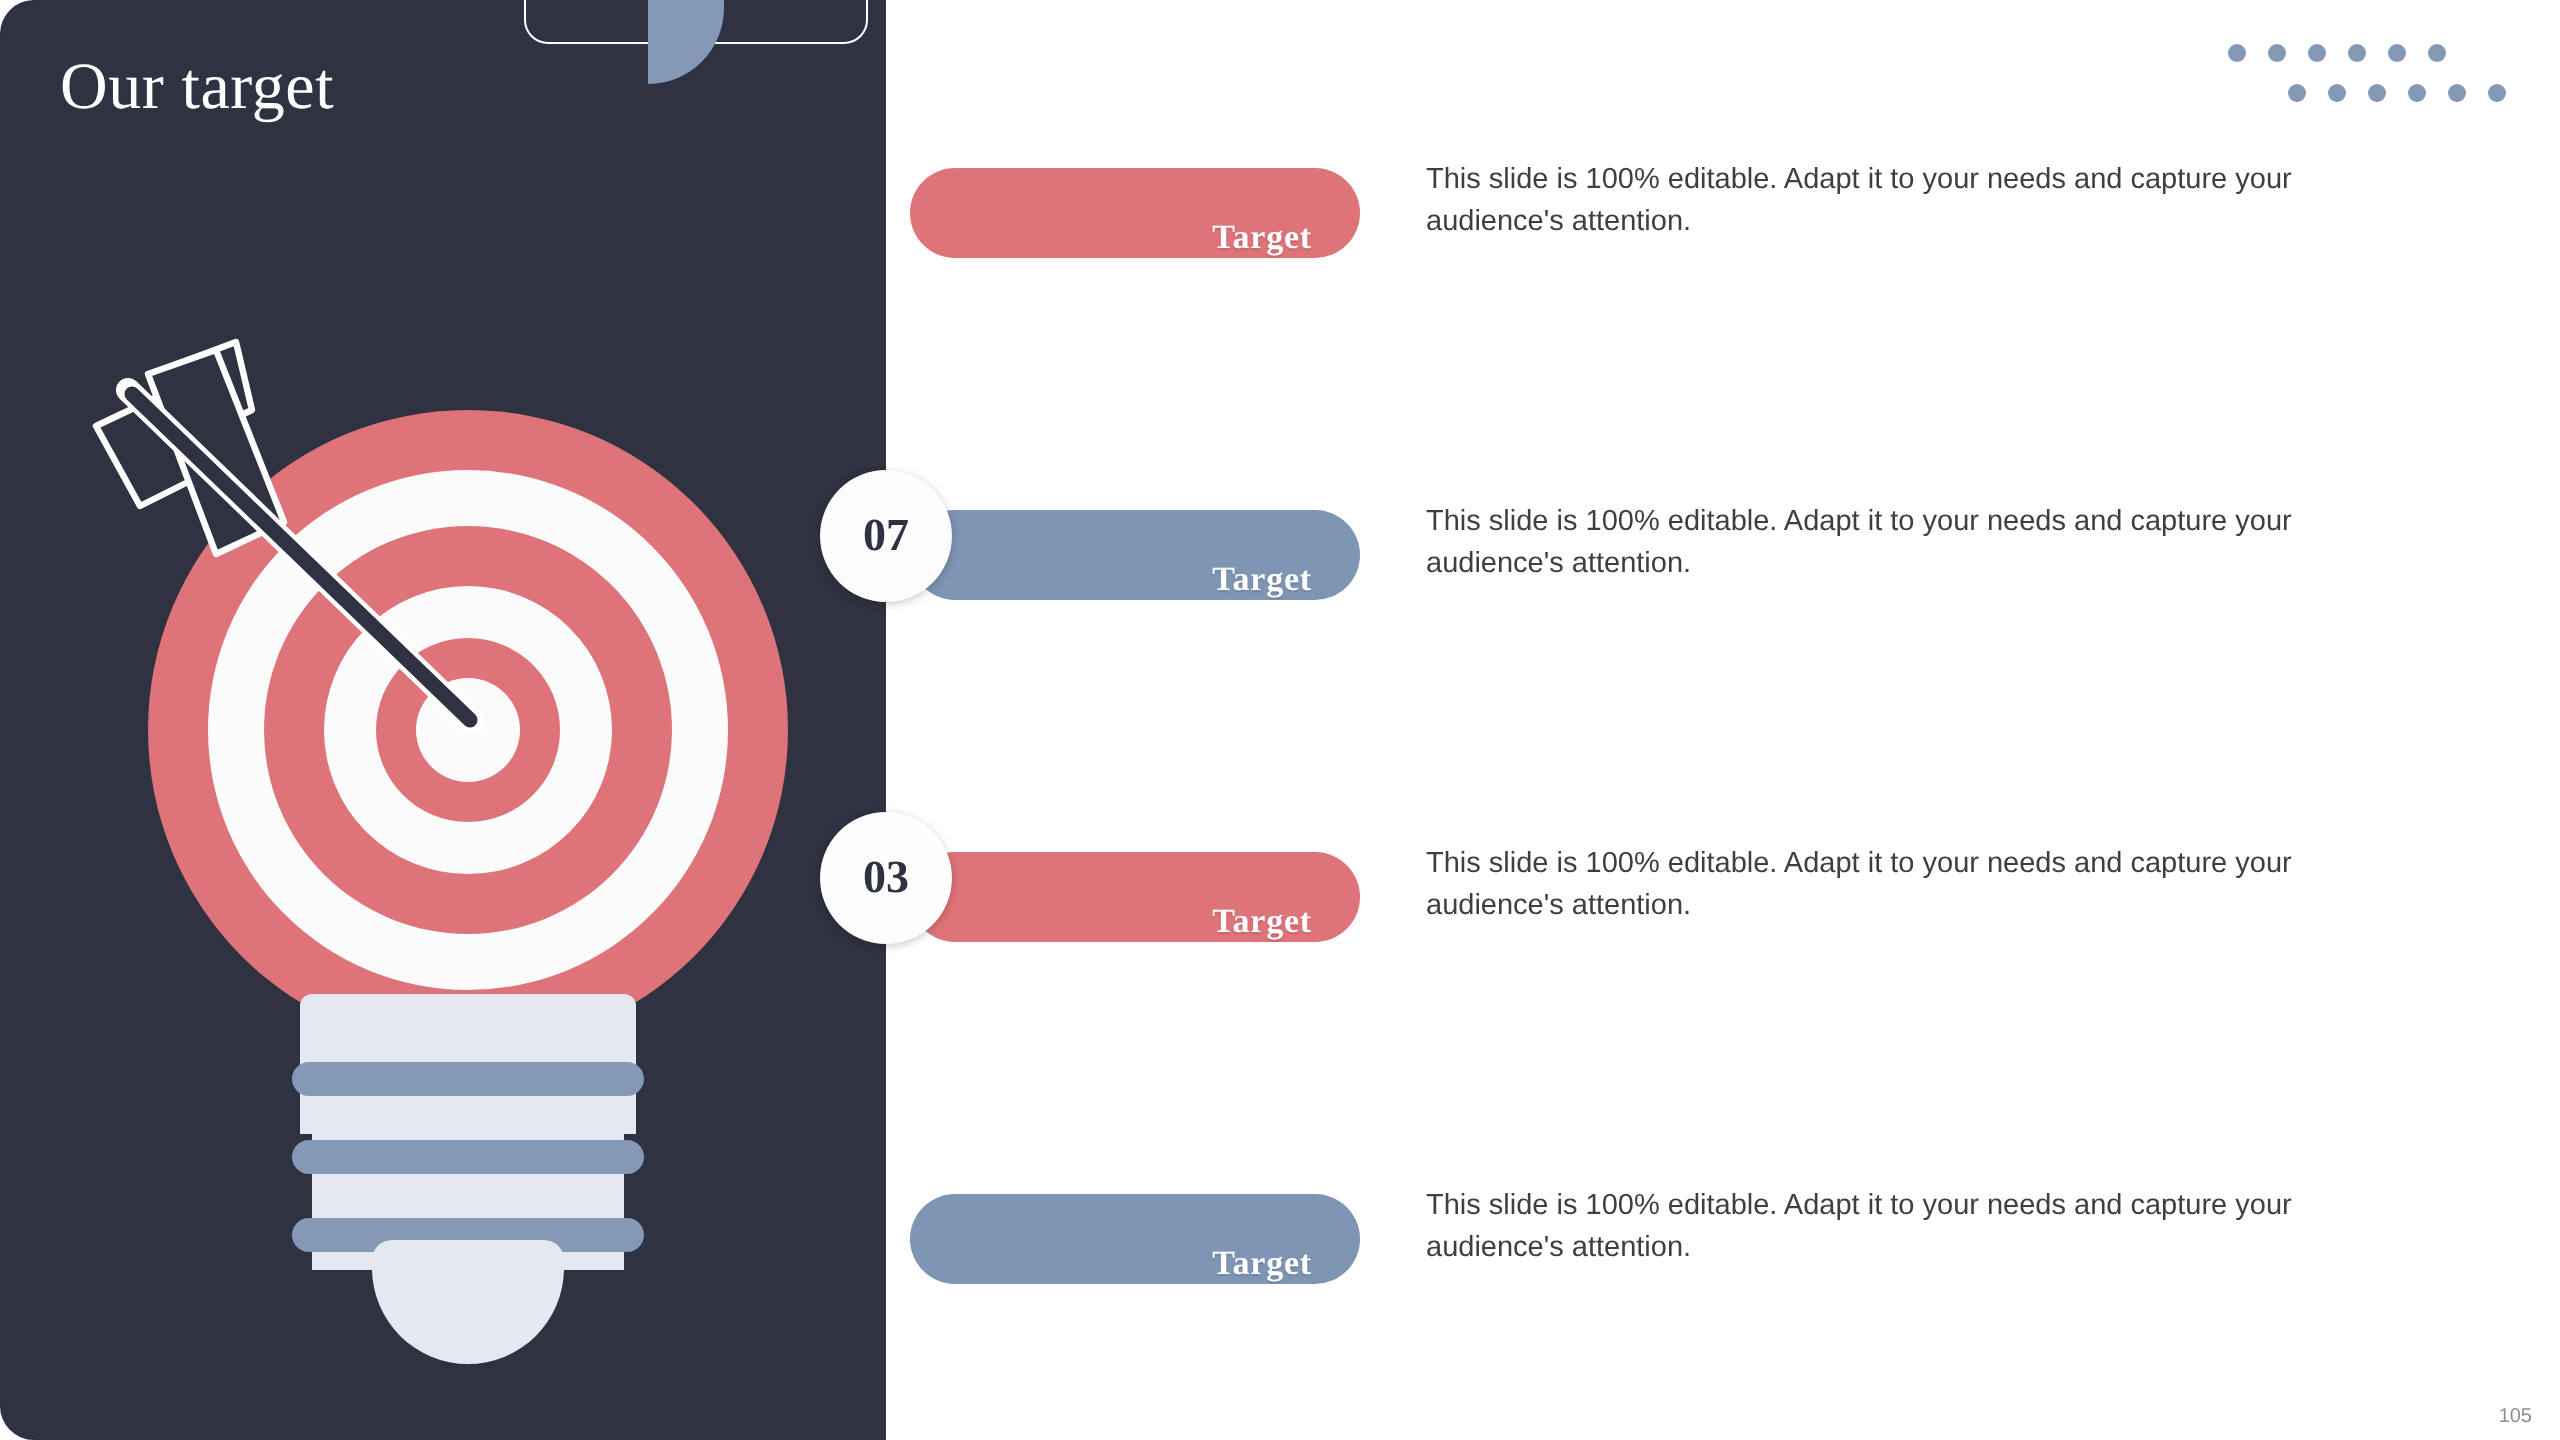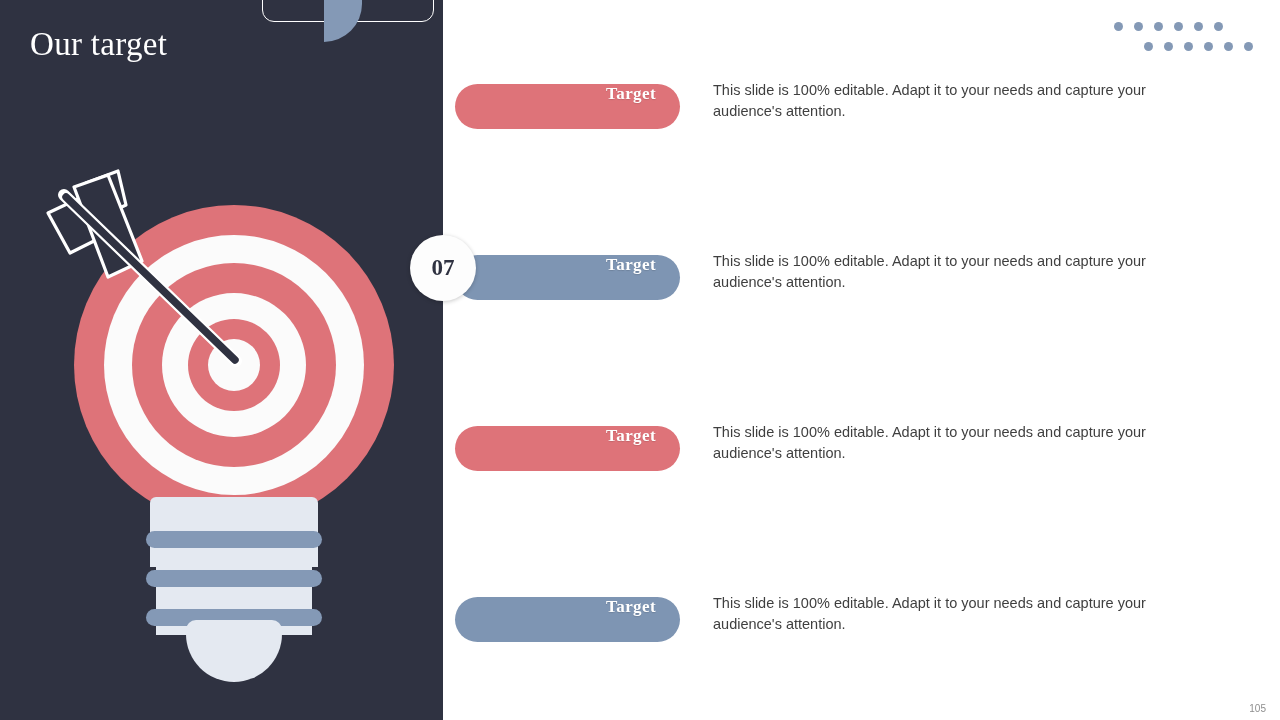--- a/index.html
+++ b/index.html
@@ -7,20 +7,21 @@
     padding: 0;
     background: #ffffff;
   }
   .slide {
     position: relative;
     width: 1280px;
     height: 720px;
     overflow: hidden;
     background: #ffffff;
     font-family: "Liberation Sans", sans-serif;
+    border-radius: 17px;
   }
 
   
   .left-panel {
     position: absolute;
     left: 0; top: 0;
     width: 443px;
     height: 720px;
     background: #2f3241;
   }
@@ -146,21 +147,21 @@
     height: 86px;
   }
   .pill {
     position: absolute;
     left: 455px;
     top: 20px;
     width: 225px;
     height: 45px;
     border-radius: 24px;
     display: flex;
-    align-items: flex-start;
+    align-items: flex-end;
     justify-content: flex-end;
     padding-right: 24px;
     box-sizing: border-box;
   }
   .pill-label {
     font-family: "Liberation Serif", serif;
     font-weight: bold;
     font-size: 17px;
     color: #ffffff;
     letter-spacing: .4px;
@@ -274,20 +275,23 @@
     <div class="badge">
       <span class="badge-num">07</span>
     </div>
     <div class="row-desc">This slide is 100% editable. Adapt it to your needs and capture your audience's attention.</div>
   </div>
 
   <div class="row" style="top:406px">
     <div class="pill pink">
       <span class="pill-label">Target</span>
     </div>
+    <div class="badge">
+      <span class="badge-num">03</span>
+    </div>
     <div class="row-desc">This slide is 100% editable. Adapt it to your needs and capture your audience's attention.</div>
   </div>
 
   <div class="row" style="top:577px">
     <div class="pill blue">
       <span class="pill-label">Target</span>
     </div>
     <div class="row-desc">This slide is 100% editable. Adapt it to your needs and capture your audience's attention.</div>
   </div>
 

